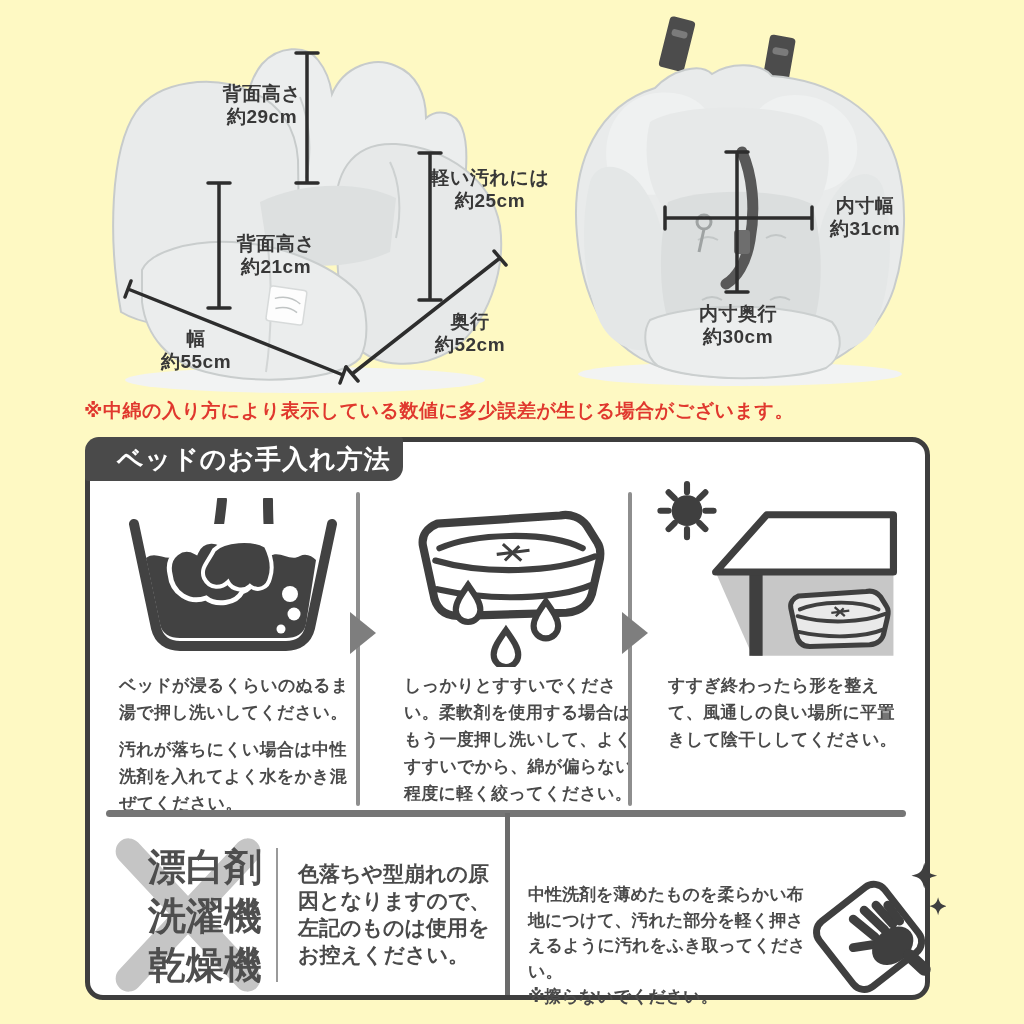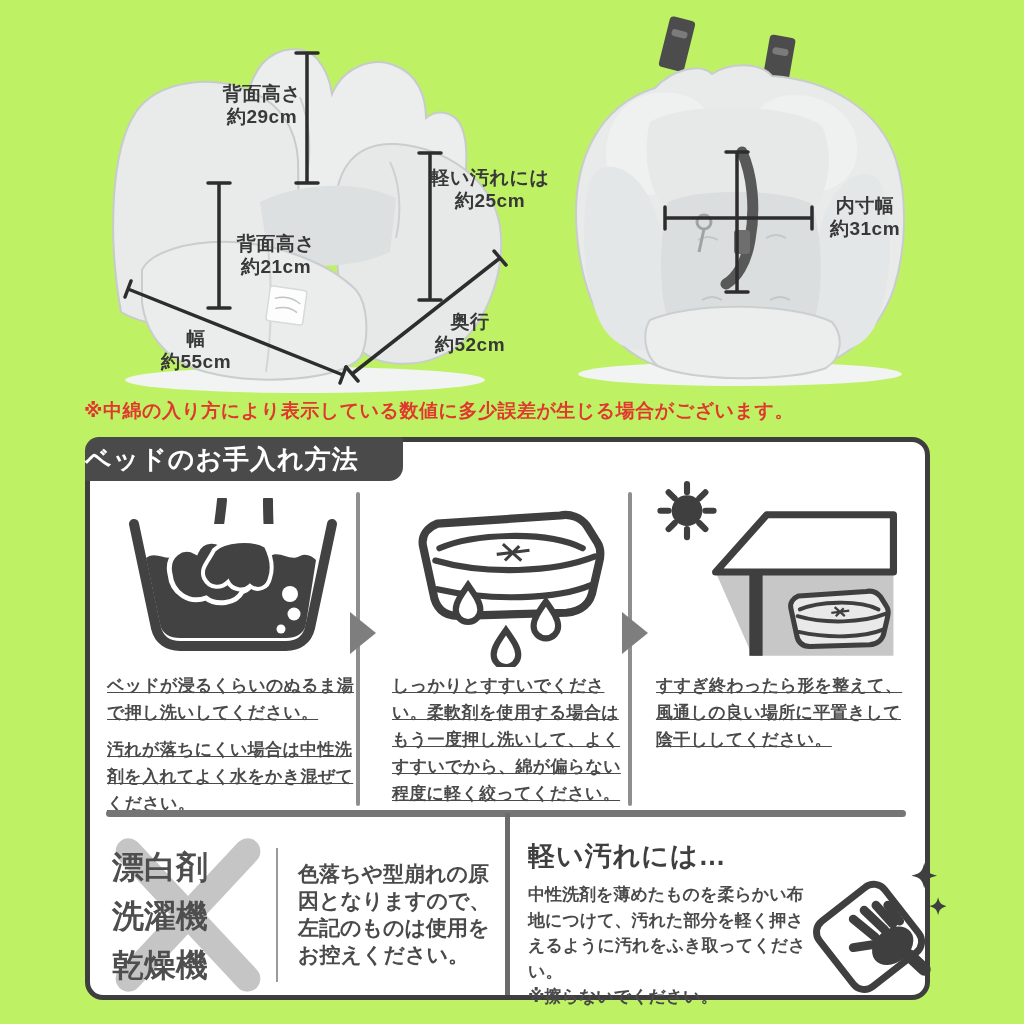--- a/index.html
+++ b/index.html
@@ -1,43 +1,43 @@
 <!DOCTYPE html>
 <html><head>
 <meta charset="utf-8">
 <style>
   html,body{margin:0;padding:0;background:#ffffff;}
-  #canvas{position:relative;width:1024px;height:1024px;background:#bef264;overflow:hidden;
+  #canvas{position:relative;width:1024px;height:1024px;background:#fef9c3;overflow:hidden;
           font-family:"Liberation Sans","DejaVu Sans",sans-serif;color:#3f3f3f;}
   .abs{position:absolute;}
   svg{display:block;}
   
   .dim{position:absolute;text-align:center;font-weight:bold;color:#383838;
        font-size:19px;line-height:23px;letter-spacing:.5px;white-space:nowrap;}
   
   .note-red{position:absolute;left:84px;top:398px;font-size:19px;font-weight:bold;
             letter-spacing:.5px;white-space:nowrap;}
   
   .care-box{position:absolute;left:85px;top:437px;width:845px;height:563px;
             border:5px solid #3e3e3e;border-radius:18px;background:#fff;box-sizing:border-box;}
   .care-title{position:absolute;left:85px;top:437px;width:318px;height:44px;
               background:#4a4a4a;color:#ffffff;font-size:26px;font-weight:bold;
-              line-height:44px;box-sizing:border-box;
+              line-height:44px;padding-left:32px;box-sizing:border-box;
               border-radius:14px 3px 14px 3px;letter-spacing:1px;white-space:nowrap;}
   .step-text{position:absolute;font-size:17px;line-height:27px;font-weight:600;
              color:#4a4a4a;letter-spacing:.3px;}
-  .step-text p{margin:0 0 10px 4px;text-decoration:underline;}
+  .step-text p{margin:0 0 10px 16px;}
   .vdiv{position:absolute;width:4px;background:#8e8e8e;border-radius:2px;}
   .arrow-right{position:absolute;width:0;height:0;border-top:21px solid transparent;
                border-bottom:21px solid transparent;border-left:26px solid #7e7e7e;}
   .hdiv{position:absolute;left:106px;top:810px;width:800px;height:7px;background:#757575;border-radius:4px;}
   .vdiv2{position:absolute;left:505px;top:813px;width:5px;height:182px;background:#6b6b6b;}
   .vdiv3{position:absolute;left:276px;top:848px;width:2px;height:134px;background:#9a9a9a;}
-  .banned-words{position:absolute;left:112px;top:843px;width:150px;text-align:left;
-                font-size:32px;font-weight:bold;line-height:49px;color:#4e4e4e;z-index:2;}
+  .banned-words{position:absolute;left:112px;top:843px;width:150px;text-align:right;
+                font-size:38px;font-weight:bold;line-height:49px;color:#4e4e4e;z-index:2;}
   .xbar{position:absolute;width:200px;height:26px;background:#c5c5c5;border-radius:13px;z-index:1;}
   .banned-note{position:absolute;left:298px;top:860px;width:210px;font-size:21px;line-height:27px;
                font-weight:600;color:#4a4a4a;}
   .stain-title{position:absolute;left:528px;top:838px;font-size:27px;font-weight:bold;color:#3f3f3f;
                letter-spacing:1px;white-space:nowrap;}
   .stain-text{position:absolute;left:528px;top:882px;width:278px;font-size:17px;line-height:25.5px;
               font-weight:700;color:#4a4a4a;}
   .stain-text p{margin:0;}
 </style>
 </head>
@@ -133,20 +133,24 @@
     <span>約55cm</span>
   </div>
   <div class="dim" style="left:404px;top:310px;width:132px;">
     <span>奥行</span><br>
     <span>約52cm</span>
   </div>
   <div class="dim" style="left:805px;top:194px;width:120px;">
     <span>内寸幅</span><br>
     <span>約31cm</span>
   </div>
+  <div class="dim" style="left:672px;top:302px;width:132px;">
+    <span>内寸奥行</span><br>
+    <span>約30cm</span>
+  </div>
 
   <div class="note-red" style="color:#e0382e;">※中綿の入り方により表示している数値に多少誤差が生じる場合がございます。</div>
 
   <div class="care-box"></div>
   <div class="care-title">ベッドのお手入れ方法</div>
 
   <svg class="abs" style="left:108px;top:498px" width="250" height="168" viewBox="0 0 230 168">
     <path d="M104,2 C102,22 100,38 96,52 M150,2 C150,22 151,38 152,52" fill="none" stroke="#424242" stroke-width="10" stroke-linecap="round"></path>
     <path d="M16,26 L38,130 C41,142 50,148 62,148 L168,148 C180,148 189,142 192,130 L214,26" fill="#ffffff" stroke="#424242" stroke-width="10" stroke-linecap="round" stroke-linejoin="round"></path>
     <path d="M28,60 C38,52 48,64 58,58 C66,54 72,62 82,58 L92,60 C102,52 112,64 122,58
@@ -211,21 +215,20 @@
 
   <div class="xbar" style="left:88px;top:902px;transform:rotate(47deg);"></div>
   <div class="xbar" style="left:88px;top:902px;transform:rotate(-47deg);"></div>
   <div class="banned-words">
     <span>漂白剤</span><br>
     <span>洗濯機</span><br>
     <span>乾燥機</span>
   </div>
   <div class="banned-note">色落ちや型崩れの原因となりますので、左記のものは使用をお控えください。</div>
 
-  <div class="stain-title">軽い汚れには…</div>
   <div class="stain-text">
     <p>中性洗剤を薄めたものを柔らかい布地につけて、汚れた部分を軽く押さえるように汚れをふき取ってください。</p>
     <p>※擦らないでください。</p>
   </div>
 
   <svg class="abs" style="left:798px;top:852px" width="148" height="145" viewBox="0 0 150 147">
     <rect x="30" y="44" width="84" height="84" rx="14" fill="#ffffff" stroke="#3f3f3f" stroke-width="7" transform="rotate(-38 72 86)"></rect>
     <g fill="none" stroke="#3f3f3f" stroke-width="9" stroke-linecap="round">
       <path d="M56,68 L78,86"></path>
       <path d="M67,59 L88,79"></path>

